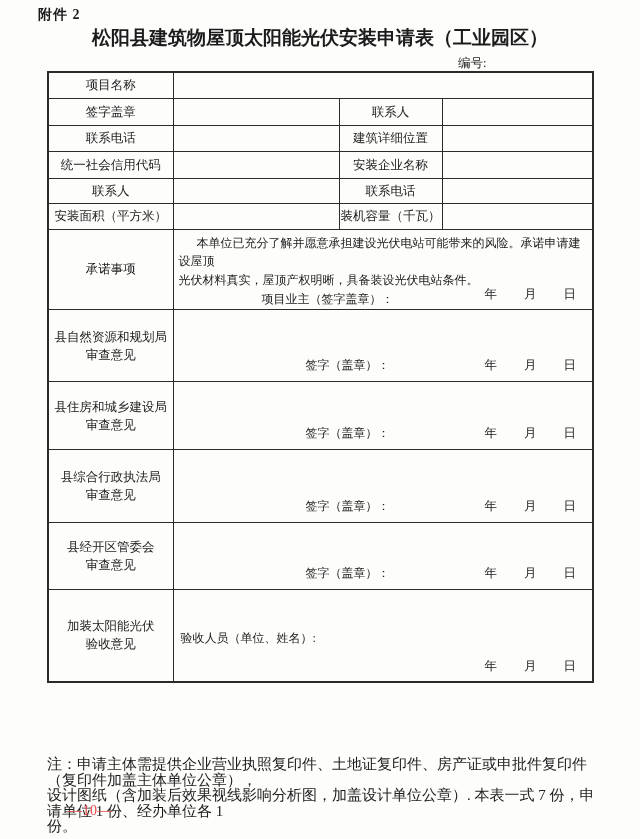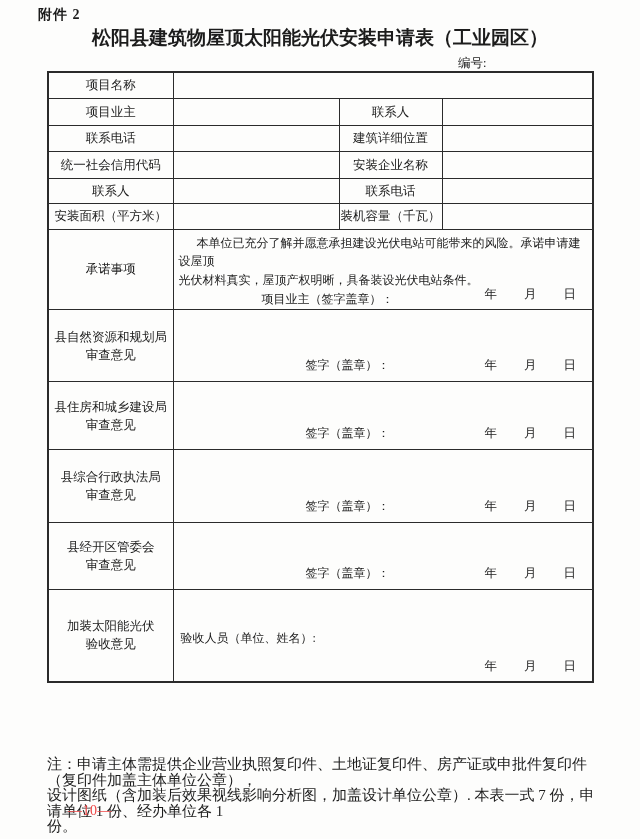--- a/index.html
+++ b/index.html
@@ -83,21 +83,21 @@
         <col style="width:151px">
     </colgroup>
 
     <tbody>
         <tr style="height:26px">
       <td class="lbl">项目名称</td>
       <td class="val" colspan="3"></td>
     </tr>
 
     <tr style="height:27px">
-      <td class="lbl">项目业主</td>
+      <td class="lbl">签字盖章</td>
       <td class="val"></td>
       <td class="lbl">联系人</td>
       <td class="val"></td>
     </tr>
     <tr style="height:26px">
       <td class="lbl">联系电话</td>
       <td class="val"></td>
       <td class="lbl">建筑详细位置</td>
       <td class="val"></td>
     </tr>

